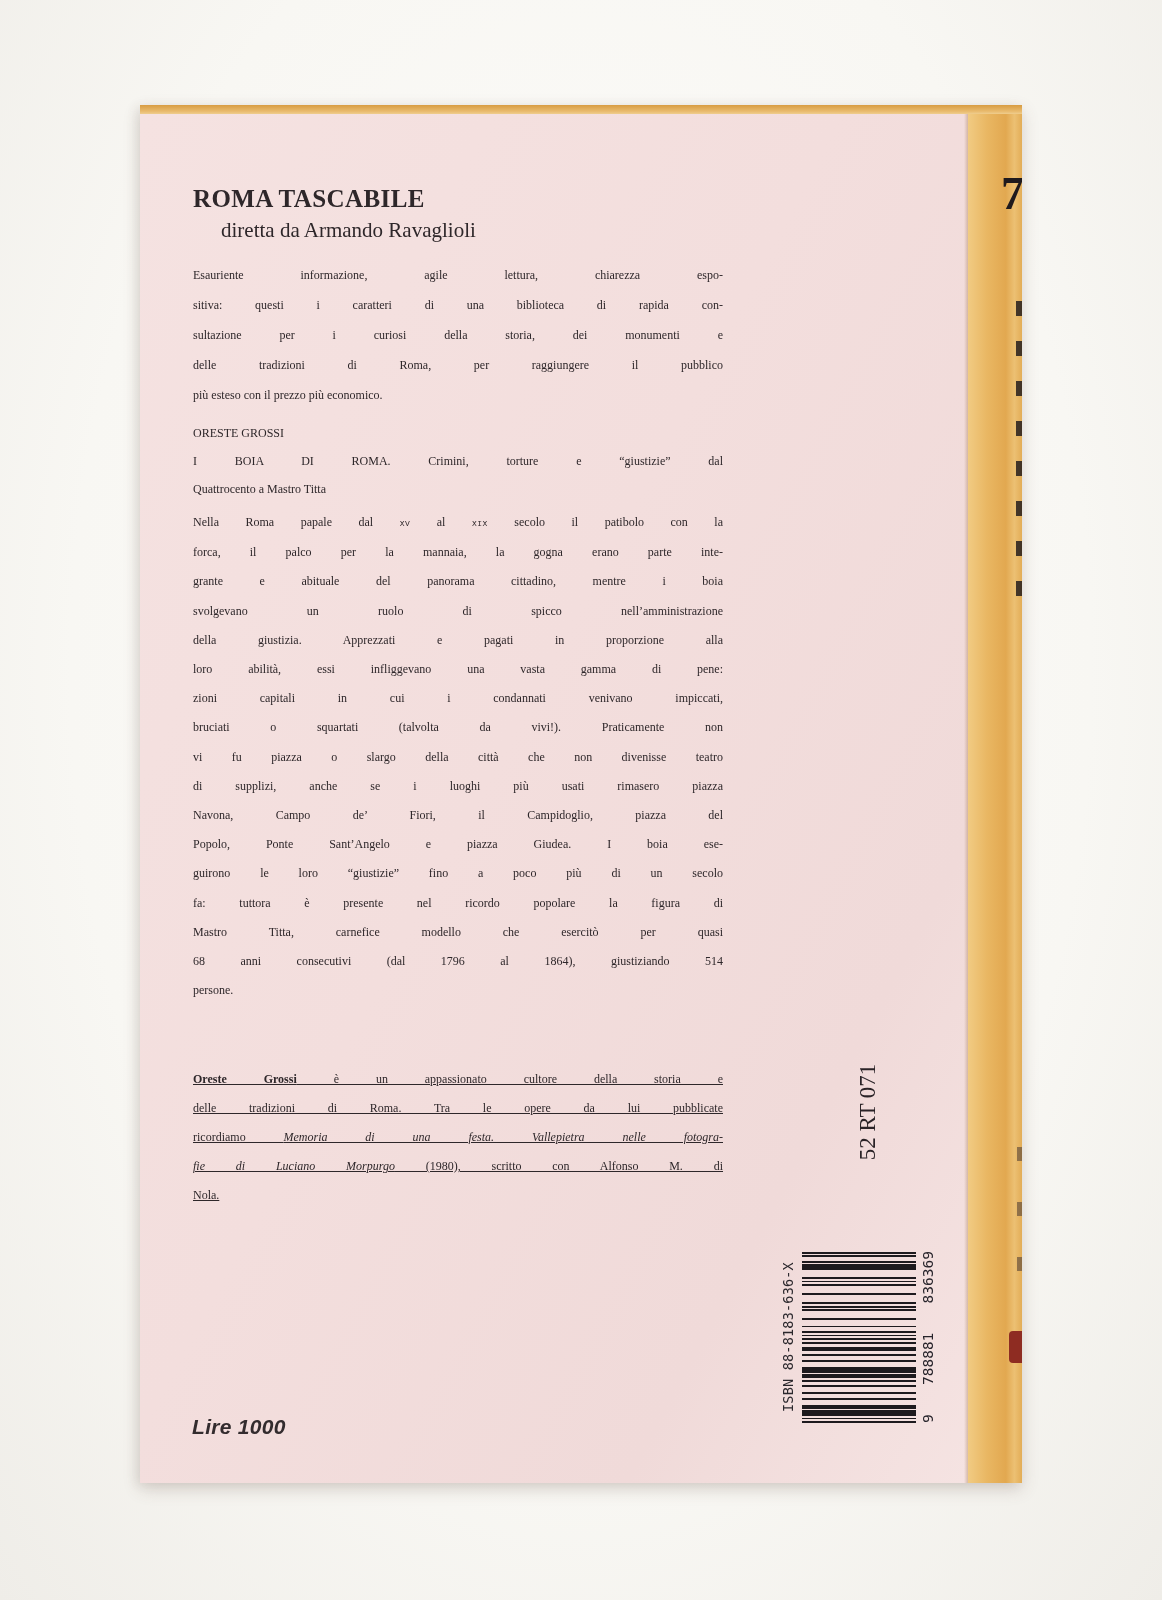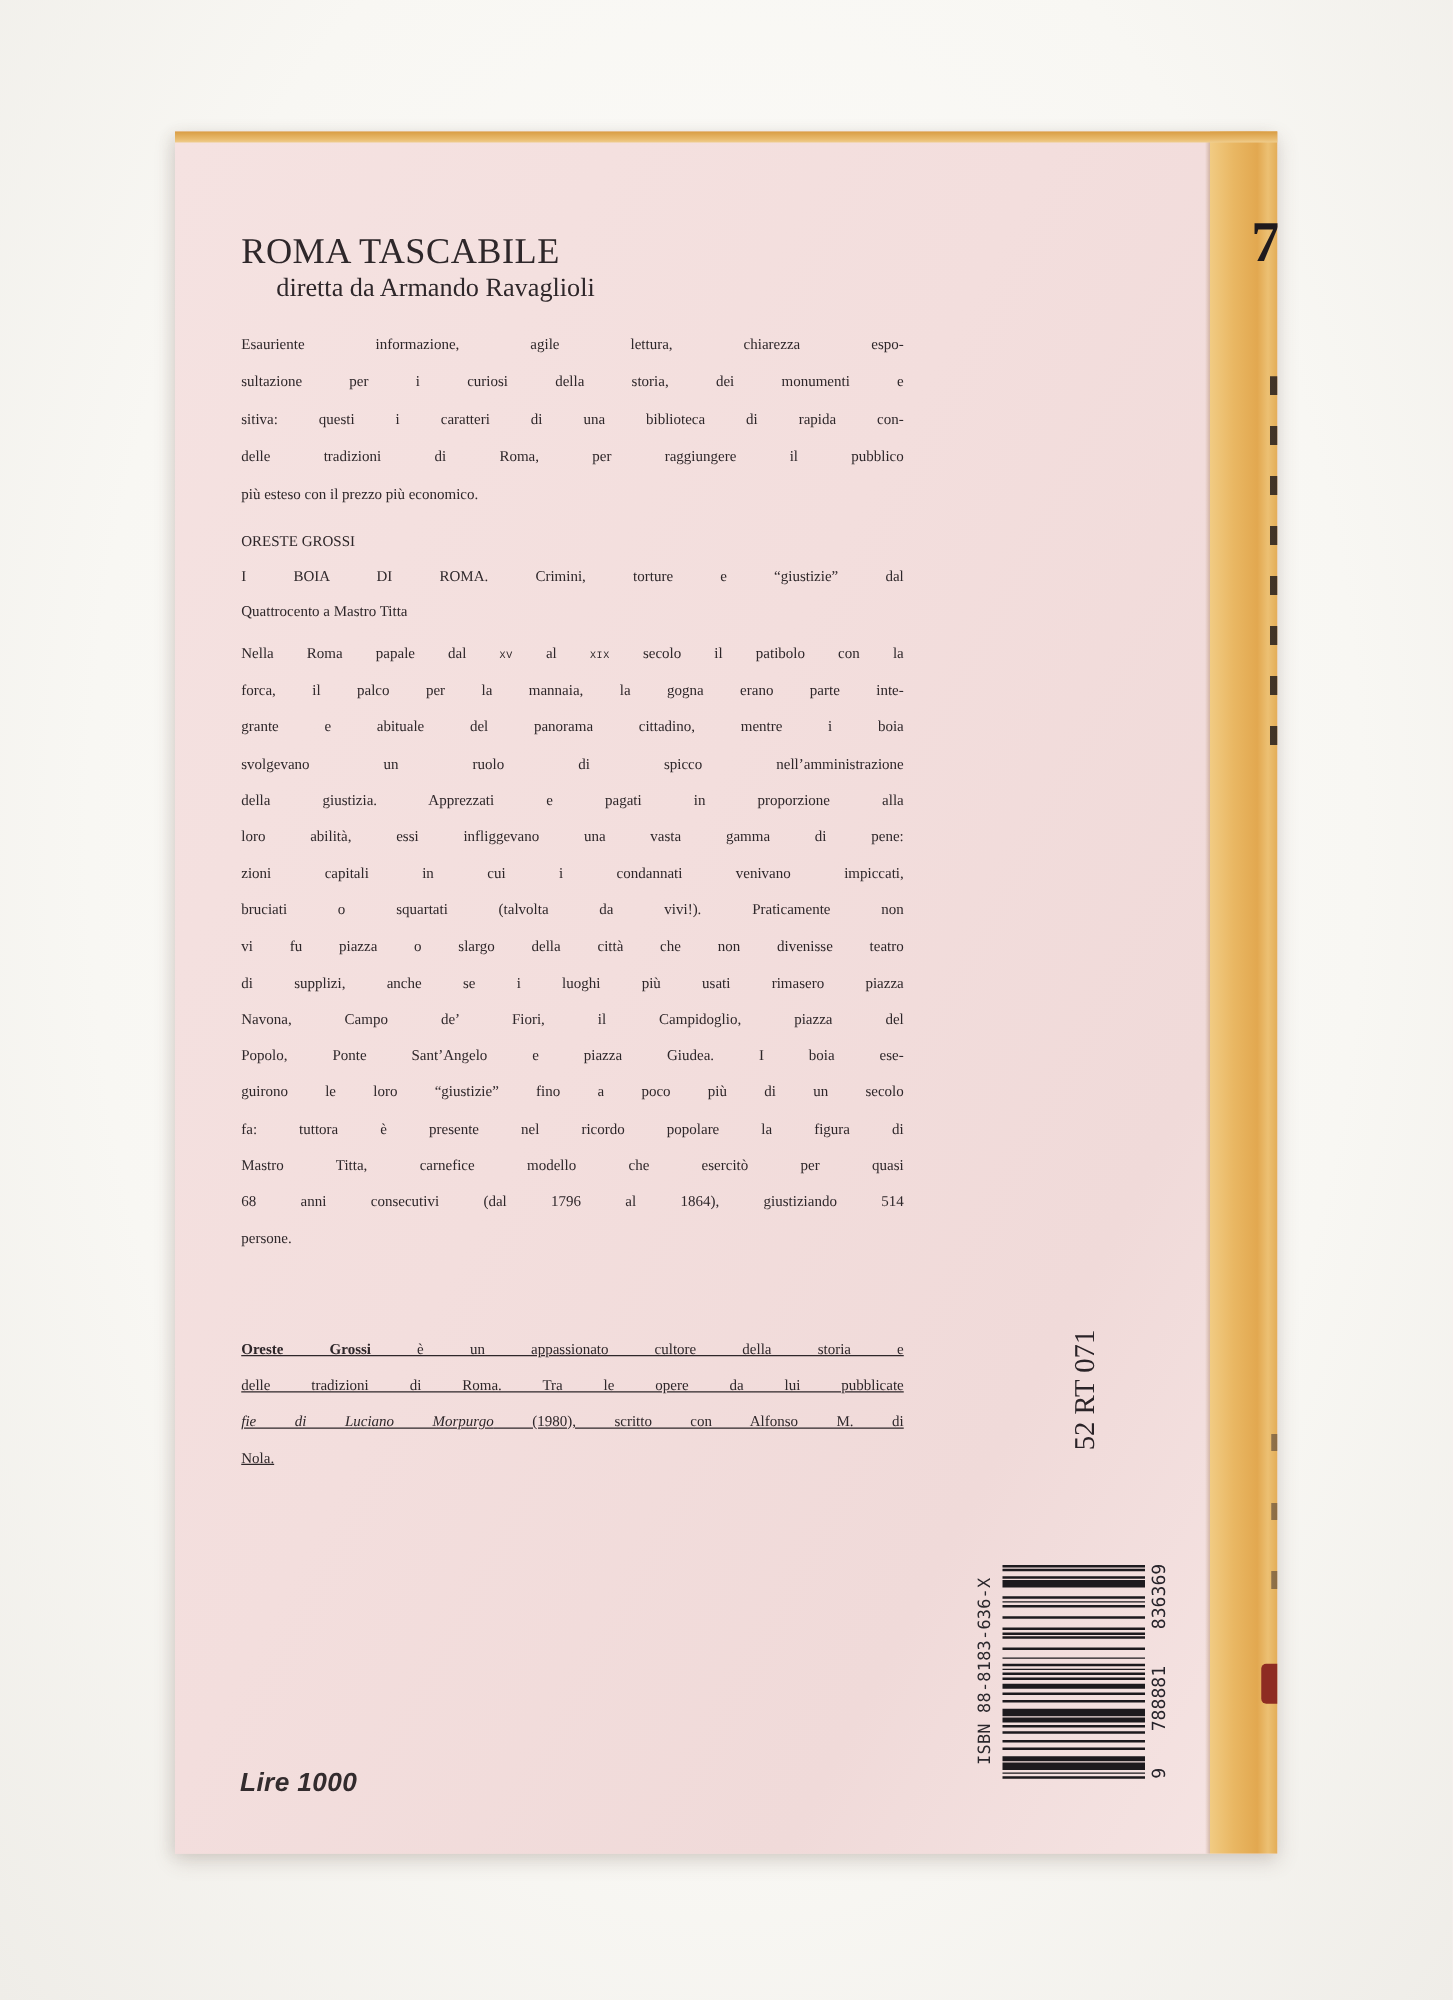--- a/index.html
+++ b/index.html
@@ -19,21 +19,21 @@
   }
   .book-top-edge{position:absolute;left:0;top:0;width:100%;height:9px;
     background:linear-gradient(180deg,#d89c42 0%,#e9bb6e 70%,#efcd8e 100%);}
   .cover{position:absolute;left:0;top:8px;width:828px;height:1370px;
     background:linear-gradient(118deg,#f5e2e1 0%,var(--cover) 45%,#f0dad9 78%,#f5e3e2 100%);}
   .cover-fold{position:absolute;right:0;top:0;width:4px;height:100%;
     background:linear-gradient(90deg,transparent,rgba(140,90,40,.30));}
   .page-edge{position:absolute;left:828px;top:0;width:54px;height:1378px;
     background:linear-gradient(90deg,#f1cb83 0%,var(--edge) 35%,#e2a850 70%,#ecc073 86%,#e3ad57 100%);}
 
-  .series-title{position:absolute;left:53px;top:72px;font-size:29px;font-weight:normal;letter-spacing:.4px;white-space:nowrap;}
+  .series-title{position:absolute;left:53px;top:72px;font-size:25px;font-weight:bold;letter-spacing:.4px;white-space:nowrap;}
   .series-editor{position:absolute;left:53px;top:105px;font-size:21px;white-space:nowrap;margin-left:28px;}
 
   .textblock{position:absolute;left:53px;width:530px;font-size:12px;}
   .textblock .line{text-align:justify;text-align-last:justify;}
   .textblock .line.last{text-align-last:left;}
   #intro{top:147px;line-height:30px;}
   #author-heading{top:306px;line-height:28px;}
   #title-heading{top:334px;line-height:28px;}
   #description{top:395px;line-height:29.2px;}
   #bio{top:952px;line-height:29px;text-decoration:underline;}
@@ -67,22 +67,22 @@
 </head>
 <body>
 
 <div class="book">
   <div class="cover">
     <div class="series-title">ROMA TASCABILE</div>
     <div class="series-editor">diretta da Armando Ravaglioli</div>
 
     <div class="textblock" id="intro">
         <div class="line"><span>Esauriente informazione, agile lettura, chiarezza espo-</span></div>
+        <div class="line"><span>sitiva: questi i caratteri di una biblioteca di rapida con-</span></div>
         <div class="line"><span>sultazione per i curiosi della storia, dei monumenti e</span></div>
-        <div class="line"><span>sitiva: questi i caratteri di una biblioteca di rapida con-</span></div>
         <div class="line"><span>delle tradizioni di Roma, per raggiungere il pubblico</span></div>
         <div class="line last"><span>più esteso con il prezzo più economico.</span></div>
       </div>
     <div class="textblock" id="author-heading">
         <div class="line last"><span>ORESTE GROSSI</span></div>
       </div>
     <div class="textblock" id="title-heading">
         <div class="line"><span>I BOIA DI ROMA. Crimini, torture e “giustizie” dal</span></div>
         <div class="line last"><span>Quattrocento a Mastro Titta</span></div>
       </div>
@@ -101,20 +101,21 @@
         <div class="line"><span>Popolo, Ponte Sant’Angelo e piazza Giudea. I boia ese-</span></div>
         <div class="line"><span>guirono le loro “giustizie” fino a poco più di un secolo</span></div>
         <div class="line"><span>fa: tuttora è presente nel ricordo popolare la figura di</span></div>
         <div class="line"><span>Mastro Titta, carnefice modello che esercitò per quasi</span></div>
         <div class="line"><span>68 anni consecutivi (dal 1796 al 1864), giustiziando 514</span></div>
         <div class="line last"><span>persone.</span></div>
       </div>
     <div class="textblock" id="bio">
         <div class="line"><span class="b">Oreste Grossi</span><span> è un appassionato cultore della storia e</span></div>
         <div class="line"><span>delle tradizioni di Roma. Tra le opere da lui pubblicate</span></div>
+        <div class="line"><span>ricordiamo </span><span class="i">Memoria di una festa. Vallepietra nelle fotogra-</span></div>
         <div class="line"><span class="i">fie di Luciano Morpurgo</span><span> (1980), scritto con Alfonso M. di</span></div>
         <div class="line last"><span>Nola.</span></div>
       </div>
 
     <div class="catalog">52 RT 071</div>
 
     <div class="barcode">
       <div class="isbn-line">ISBN 88-8183-636-X</div>
       <div class="bars" id="barcode-bars">
           <div class="m1" style="width: 1.05263%;"></div>

